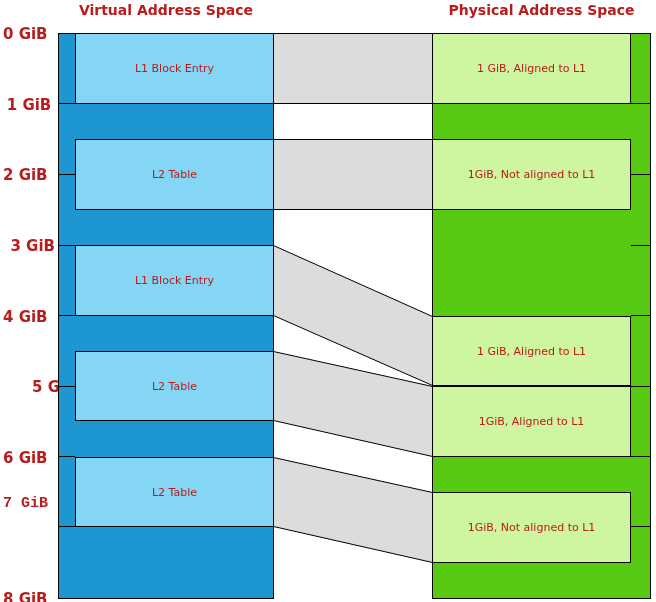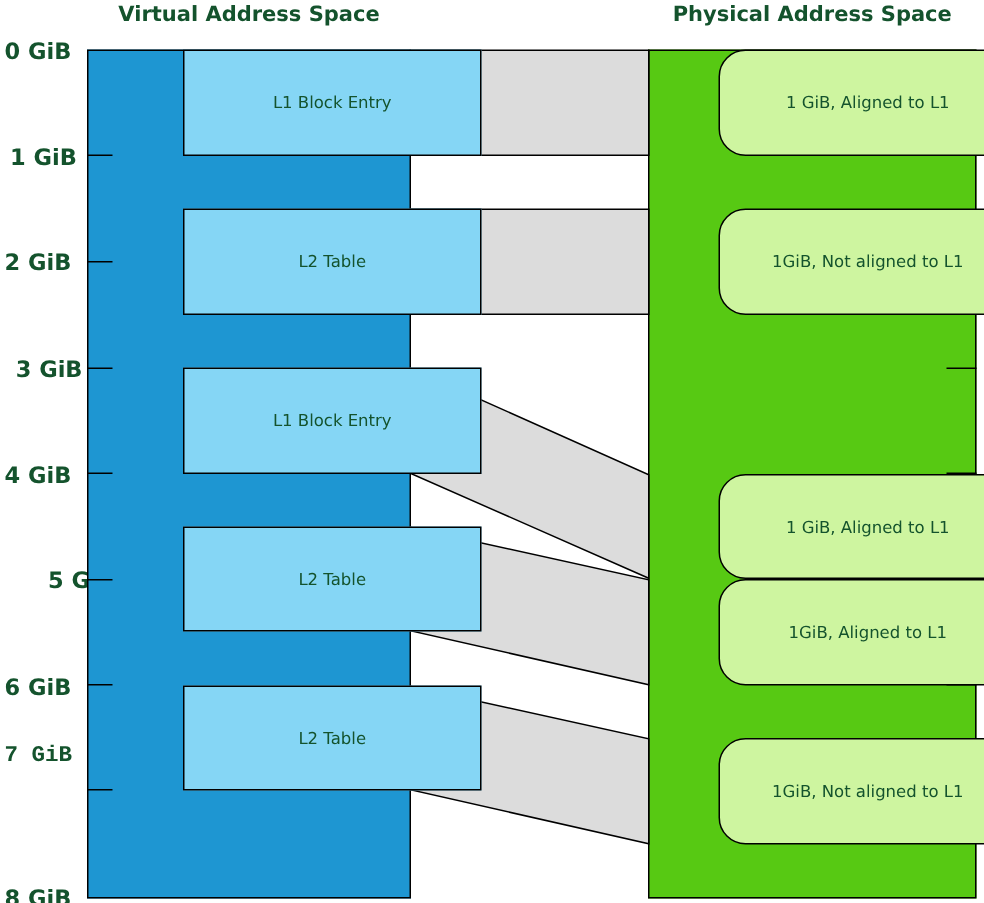--- a/index.html
+++ b/index.html
@@ -2,21 +2,21 @@
 <html><head>
 <meta charset="utf-8">
 <style>
   html, body { margin: 0; padding: 0; background: #ffffff; }
   .canvas {
     position: relative;
     width: 656px;
     height: 602px;
     background: #ffffff;
     font-family: "DejaVu Sans", sans-serif;
-    color: #14532d;
+    color: #b91c1c;
     overflow: hidden;
   }
   .title {
     position: absolute;
     top: 2px;
     text-align: center;
     font-size: 14px;
     font-weight: bold;
     white-space: nowrap;
   }
@@ -46,24 +46,23 @@
   .overlay line    { stroke: #000; stroke-width: 1; }
   .vblock, .pblock {
     position: absolute;
     border: 1px solid #000;
     box-sizing: border-box;
     display: flex;
     align-items: center;
     justify-content: center;
     font-size: 11px;
     text-align: center;
-    margin-left: 47px;
   }
   .vblock { left: 75px;  width: 199px; background: #85d6f5; }
-  .pblock { left: 432px; width: 199px; background: #cef5a0; border-radius: 18px; }
+  .pblock { left: 432px; width: 199px; background: #cef5a0; }
 </style>
 </head>
 <body>
 
 <div class="canvas">
 
   <div class="title" style="left:58px; width:216px;">Virtual Address Space</div>
   <div class="title" style="left:432px; width:219px;">Physical Address Space</div>
 
   <div class="axis-label" style="top:25px;">0 GiB</div>

